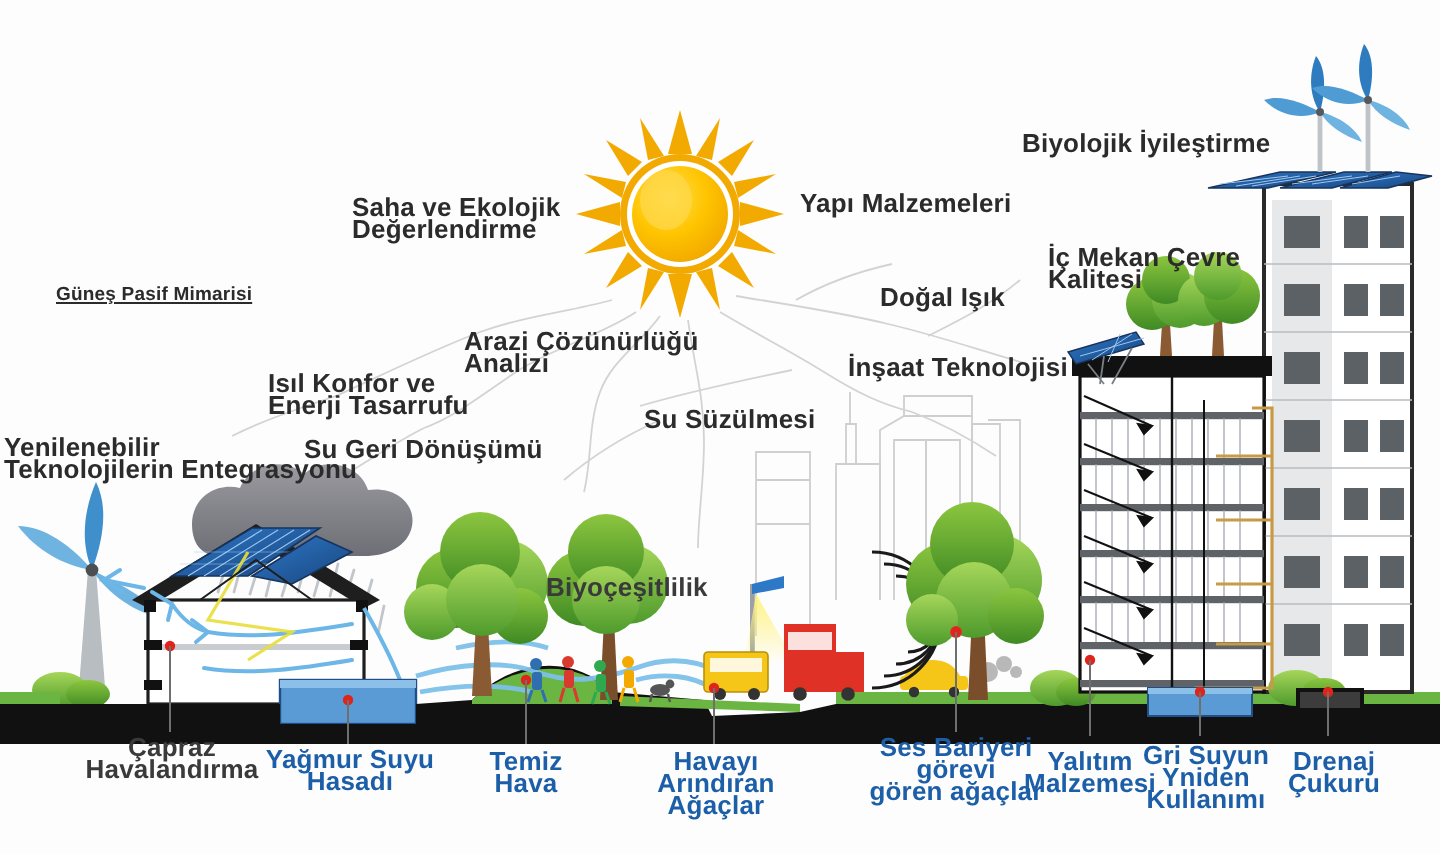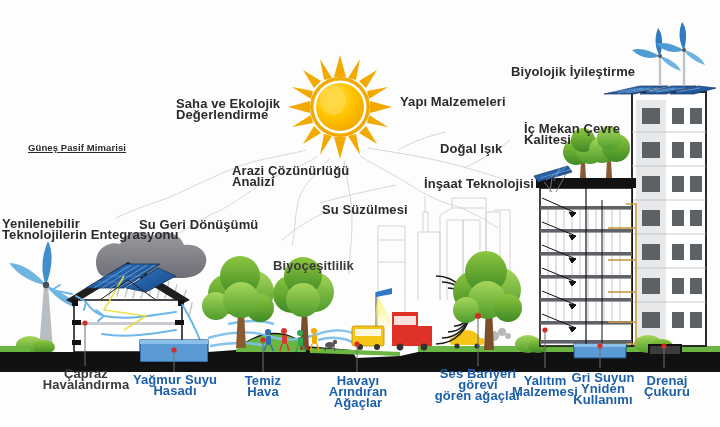--- a/index.html
+++ b/index.html
@@ -501,33 +501,35 @@
       <path d="M478 316 L478 366"></path>
       <path d="M545 330 L545 368"></path>
       <path d="M600 346 L600 368"></path>
       <path d="M664 346 L664 368"></path>
     </g>
   </svg>
 
   <div class="lbl big" style="left:28px;  top:142px;">Güneş Pasif Mimarisi</div>
   <div class="lbl" style="left:2px;   top:218px;">Yenilenebilir
 Teknolojilerin Entegrasyonu</div>
-  <div class="lbl" style="left:139px; top:219px;">Su Geri Dönüşümü</div>
+  <div class="lbl" style="left:134px; top:186px;">Isıl Konfor ve
+Enerji Tasarrufu</div>
+  <div class="lbl" style="left:152px; top:219px;">Su Geri Dönüşümü</div>
   <div class="lbl" style="left:176px; top:98px;">Saha ve Ekolojik
 Değerlendirme</div>
   <div class="lbl" style="left:232px; top:165px;">Arazi Çözünürlüğü
 Analizi</div>
   <div class="lbl" style="left:322px; top:204px;">Su Süzülmesi</div>
   <div class="lbl" style="left:400px; top:96px;text-align:right;">Yapı Malzemeleri</div>
   <div class="lbl" style="left:440px; top:143px;">Doğal Işık</div>
   <div class="lbl" style="left:393px; top:178px;padding-left:31px;">İnşaat Teknolojisi</div>
   <div class="lbl" style="left:511px; top:66px;">Biyolojik İyileştirme</div>
   <div class="lbl" style="left:524px; top:123px;">İç Mekan Çevre
 Kalitesi</div>
-  <div class="lbl dark" style="left:273px; top:260px;">Biyoçeşitlilik</div>
+  <div class="lbl dark" style="left:273px; top:288px;">Biyoçeşitlilik</div>
 
   <div class="lbl dark" style="left:36px;  top:368px; width:100px;">Çapraz Havalandırma</div>
   <div class="lbl blue" style="left:126px; top:374px; width:98px;">Yağmur Suyu Hasadı</div>
   <div class="lbl blue" style="left:228px; top:375px; width:70px;">Temiz Hava</div>
   <div class="lbl blue" style="left:314px; top:375px; width:88px;">Havayı Arındıran
 Ağaçlar</div>
   <div class="lbl blue" style="left:424px; top:368px; width:108px;">Ses Bariyeri görevi
 gören ağaçlar</div>
   <div class="lbl blue" style="left:495px; top:375px; width:100px;">Yalıtım Malzemesi</div>
   <div class="lbl blue" style="left:562px; top:372px; width:82px;">Gri Suyun

